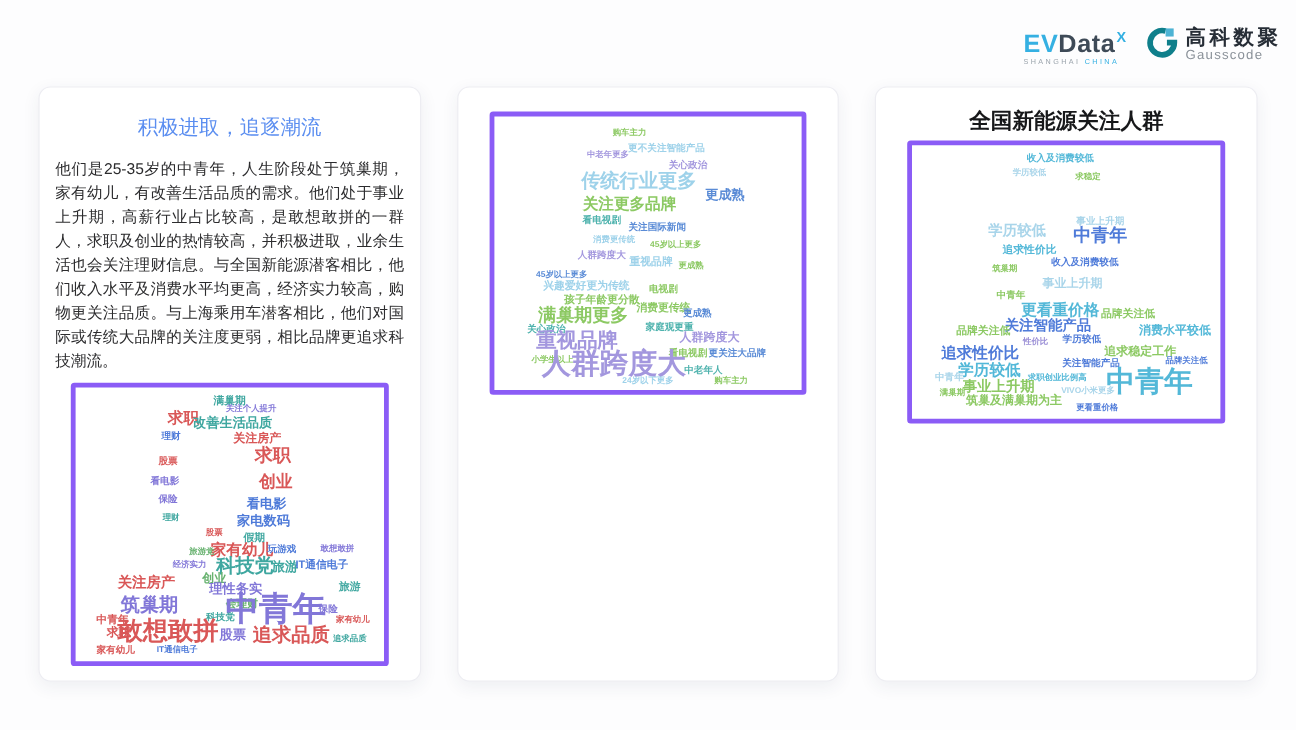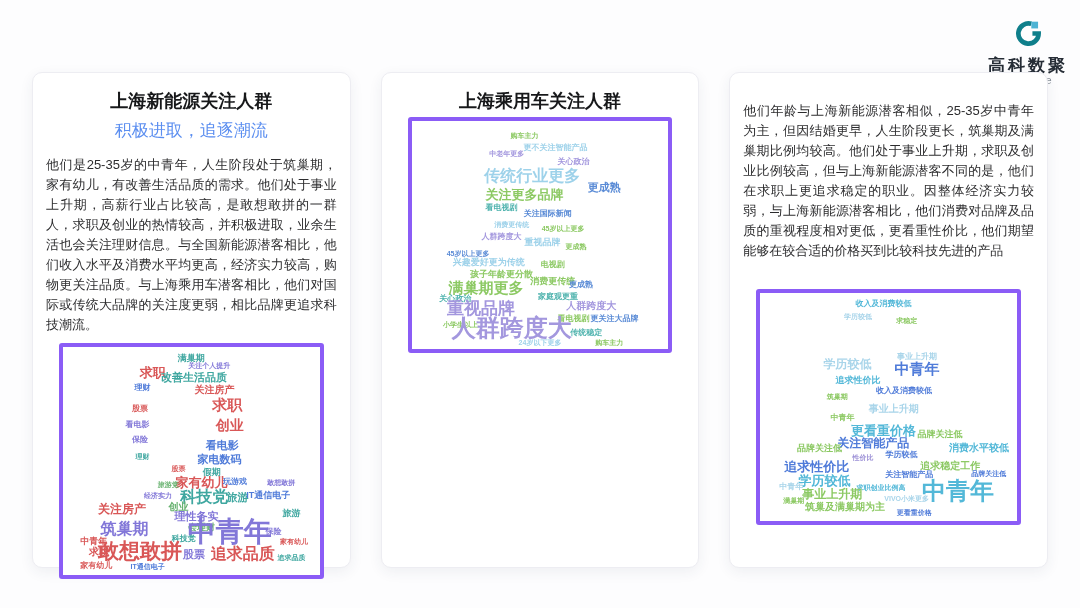--- a/index.html
+++ b/index.html
@@ -12,21 +12,21 @@
   
   .logos { position:absolute; top:20px; right:12px; display:flex; align-items:center; gap:16px; }
   .evdata { display:flex; flex-direction:column; align-items:flex-start; }
   .evdata-line { font-weight:bold; font-size:21px; letter-spacing:.5px; line-height:22px; }
   .evdata-ev { color:#35b0e2; }
   .evdata-data { color:#3e4a57; }
   .evdata-sup { color:#35b0e2; font-size:12px; vertical-align:super; margin-left:1px; }
   .evdata-tag { font-size:6px; letter-spacing:2px; margin-top:1px; }
   .evdata-tag .t1 { color:#9aa3ab; }
   .evdata-tag .t2 { color:#35b0e2; }
-  .gauss { display:flex; align-items:center; gap:6px;flex-direction:column; }
+  .gauss { display:flex; align-items:center; gap:6px; }
   .gauss-txt { display:flex; flex-direction:column; line-height:1.05; }
   .gauss-cn { font-size:17px; font-weight:bold; color:#262d36; letter-spacing:3px; }
   .gauss-en { font-size:11px; color:#8a9199; letter-spacing:1px; }
 
   
   .cards { position:absolute; top:72px; left:0; right:0; display:flex; gap:30px; padding:0 32px; }
   .card {
     flex:1; background:#ffffff; border:1px solid #ededf2; border-radius:10px;
     box-shadow:0 4px 14px rgba(40,50,80,.07);
     padding:16px 13px 14px; height:496px;
@@ -43,38 +43,41 @@
   }
   .wc-word {
     position:absolute; transform:translate(-50%,-50%);
     font-weight:bold; white-space:nowrap; line-height:1;
   }
 </style>
 </head>
 <body>
 
 <div class="logos">
+  <div class="evdata">
+    <div class="evdata-line"><span class="evdata-ev">EV</span><span class="evdata-data">Data</span><span class="evdata-sup">X</span></div>
+    <div class="evdata-tag"><span class="t1">SHANGHAI</span> <span class="t2">CHINA</span></div>
+  </div>
   <div class="gauss">
     <span>
       <svg width="27" height="27" viewBox="0 0 24 24">
         <path d="M14.5 3.4 A9 9 0 1 0 21 12 h-5.5" stroke="#0f7f8b" stroke-width="4.2" fill="none"></path>
         <rect x="14.5" y="1.5" width="6" height="6" fill="#4db3d4"></rect>
       </svg>
     </span>
     <span class="gauss-txt">
       <span class="gauss-cn">高科数聚</span>
       <span class="gauss-en">Gausscode</span>
     </span>
   </div>
 </div>
 
 <div class="cards">
 
   <div class="card">
-    <div class="card-title">上海新能源关注人群</div>
     <div class="card-subtitle">积极进取，追逐潮流</div>
     <div class="card-body">他们是25-35岁的中青年，人生阶段处于筑巢期，家有幼儿，有改善生活品质的需求。他们处于事业上升期，高薪行业占比较高，是敢想敢拼的一群人，求职及创业的热情较高，并积极进取，业余生活也会关注理财信息。与全国新能源潜客相比，他们收入水平及消费水平均更高，经济实力较高，购物更关注品质。与上海乘用车潜客相比，他们对国际或传统大品牌的关注度更弱，相比品牌更追求科技潮流。</div>
     <div class="wordcloud">
         <span class="wc-word" style="left: 50%; top: 5%; font-size: 9px; color: rgb(63, 167, 160);">满巢期</span>
         <span class="wc-word" style="left: 57%; top: 8%; font-size: 7px; color: rgb(130, 119, 216);">关注个人提升</span>
         <span class="wc-word" style="left: 35%; top: 11%; font-size: 13px; color: rgb(217, 87, 87);">求职</span>
         <span class="wc-word" style="left: 51%; top: 13%; font-size: 11px; color: rgb(63, 167, 160);">改善生活品质</span>
         <span class="wc-word" style="left: 31%; top: 18%; font-size: 8px; color: rgb(79, 123, 217);">理财</span>
         <span class="wc-word" style="left: 59%; top: 19%; font-size: 10px; color: rgb(217, 87, 87);">关注房产</span>
         <span class="wc-word" style="left: 64%; top: 25%; font-size: 15px; color: rgb(217, 87, 87);">求职</span>
@@ -110,21 +113,20 @@
         <span class="wc-word" style="left: 30%; top: 89%; font-size: 21px; color: rgb(217, 87, 87);">敢想敢拼</span>
         <span class="wc-word" style="left: 51%; top: 91%; font-size: 11px; color: rgb(130, 119, 216);">股票</span>
         <span class="wc-word" style="left: 70%; top: 91%; font-size: 16px; color: rgb(217, 87, 87);">追求品质</span>
         <span class="wc-word" style="left: 89%; top: 92%; font-size: 7px; color: rgb(63, 167, 160);">追求品质</span>
         <span class="wc-word" style="left: 13%; top: 96%; font-size: 8px; color: rgb(217, 87, 87);">家有幼儿</span>
         <span class="wc-word" style="left: 33%; top: 96%; font-size: 7px; color: rgb(79, 123, 217);">IT通信电子</span>
       </div>
   </div>
 
   <div class="card">
-    <div class="card-title">上海乘用车关注人群</div>
     <div class="wordcloud">
         <span class="wc-word" style="left: 44%; top: 6%; font-size: 7px; color: rgb(140, 201, 99);">购车主力</span>
         <span class="wc-word" style="left: 56%; top: 12%; font-size: 8px; color: rgb(158, 210, 234);">更不关注智能产品</span>
         <span class="wc-word" style="left: 37%; top: 14%; font-size: 7px; color: rgb(163, 151, 222);">中老年更多</span>
         <span class="wc-word" style="left: 63%; top: 18%; font-size: 8px; color: rgb(163, 151, 222);">关心政治</span>
         <span class="wc-word" style="left: 47%; top: 24%; font-size: 16px; color: rgb(158, 210, 234);">传统行业更多</span>
         <span class="wc-word" style="left: 75%; top: 29%; font-size: 11px; color: rgb(90, 139, 214);">更成熟</span>
         <span class="wc-word" style="left: 44%; top: 32%; font-size: 13px; color: rgb(140, 201, 99);">关注更多品牌</span>
         <span class="wc-word" style="left: 35%; top: 38%; font-size: 8px; color: rgb(79, 179, 174);">看电视剧</span>
         <span class="wc-word" style="left: 53%; top: 41%; font-size: 8px; color: rgb(90, 139, 214);">关注国际新闻</span>
@@ -141,28 +143,28 @@
         <span class="wc-word" style="left: 66%; top: 72%; font-size: 8px; color: rgb(90, 139, 214);">更成熟</span>
         <span class="wc-word" style="left: 29%; top: 73%; font-size: 15px; color: rgb(140, 201, 99);">满巢期更多</span>
         <span class="wc-word" style="left: 57%; top: 77%; font-size: 8px; color: rgb(79, 179, 174);">家庭观更重</span>
         <span class="wc-word" style="left: 17%; top: 78%; font-size: 8px; color: rgb(79, 179, 174);">关心政治</span>
         <span class="wc-word" style="left: 27%; top: 82%; font-size: 17px; color: rgb(163, 151, 222);">重视品牌</span>
         <span class="wc-word" style="left: 70%; top: 81%; font-size: 10px; color: rgb(163, 151, 222);">人群跨度大</span>
         <span class="wc-word" style="left: 63%; top: 87%; font-size: 8px; color: rgb(140, 201, 99);">看电视剧</span>
         <span class="wc-word" style="left: 79%; top: 87%; font-size: 8px; color: rgb(90, 139, 214);">更关注大品牌</span>
         <span class="wc-word" style="left: 19%; top: 89%; font-size: 7px; color: rgb(140, 201, 99);">小学生以上</span>
         <span class="wc-word" style="left: 39%; top: 91%; font-size: 24px; color: rgb(163, 151, 222);">人群跨度大</span>
-        <span class="wc-word" style="left: 68%; top: 93%; font-size: 8px; color: rgb(79, 179, 174);">传统稳定</span>
+        <span class="wc-word" style="left: 68%; top: 93%; font-size: 8px; color: rgb(79, 179, 174);">中老年人</span>
         <span class="wc-word" style="left: 50%; top: 97%; font-size: 7px; color: rgb(158, 210, 234);">24岁以下更多</span>
         <span class="wc-word" style="left: 77%; top: 97%; font-size: 7px; color: rgb(140, 201, 99);">购车主力</span>
       </div>
   </div>
 
   <div class="card">
-    <div class="card-body">他们年龄与上海新能源潜客相似，25-35岁中青年为主，但因结婚更早，人生阶段更长，筑巢期及满巢期比例均较高。他们处于事业上升期，求职及创业比例较高，但与上海新能源潜客不同的是，他们在求职上更追求稳定的职业。因整体经济实力较弱，与上海新能源潜客相比，他们消费对品牌及品质的重视程度相对更低，更看重性价比，他们期望能够在较合适的价格买到比较科技先进的产品</div>
+    <div class="card-title">全国新能源关注人群</div>
     <div class="wordcloud">
         <span class="wc-word" style="left: 48%; top: 5%; font-size: 8px; color: rgb(83, 184, 216);">收入及消费较低</span>
         <span class="wc-word" style="left: 38%; top: 10%; font-size: 7px; color: rgb(169, 213, 234);">学历较低</span>
         <span class="wc-word" style="left: 57%; top: 12%; font-size: 7px; color: rgb(140, 201, 99);">求稳定</span>
         <span class="wc-word" style="left: 61%; top: 28%; font-size: 8px; color: rgb(169, 213, 234);">事业上升期</span>
         <span class="wc-word" style="left: 34%; top: 31%; font-size: 12px; color: rgb(169, 213, 234);">学历较低</span>
         <span class="wc-word" style="left: 61%; top: 33%; font-size: 15px; color: rgb(79, 123, 217);">中青年</span>
         <span class="wc-word" style="left: 38%; top: 38%; font-size: 9px; color: rgb(83, 184, 216);">追求性价比</span>
         <span class="wc-word" style="left: 56%; top: 43%; font-size: 8px; color: rgb(79, 123, 217);">收入及消费较低</span>
         <span class="wc-word" style="left: 30%; top: 45%; font-size: 7px; color: rgb(140, 201, 99);">筑巢期</span>

